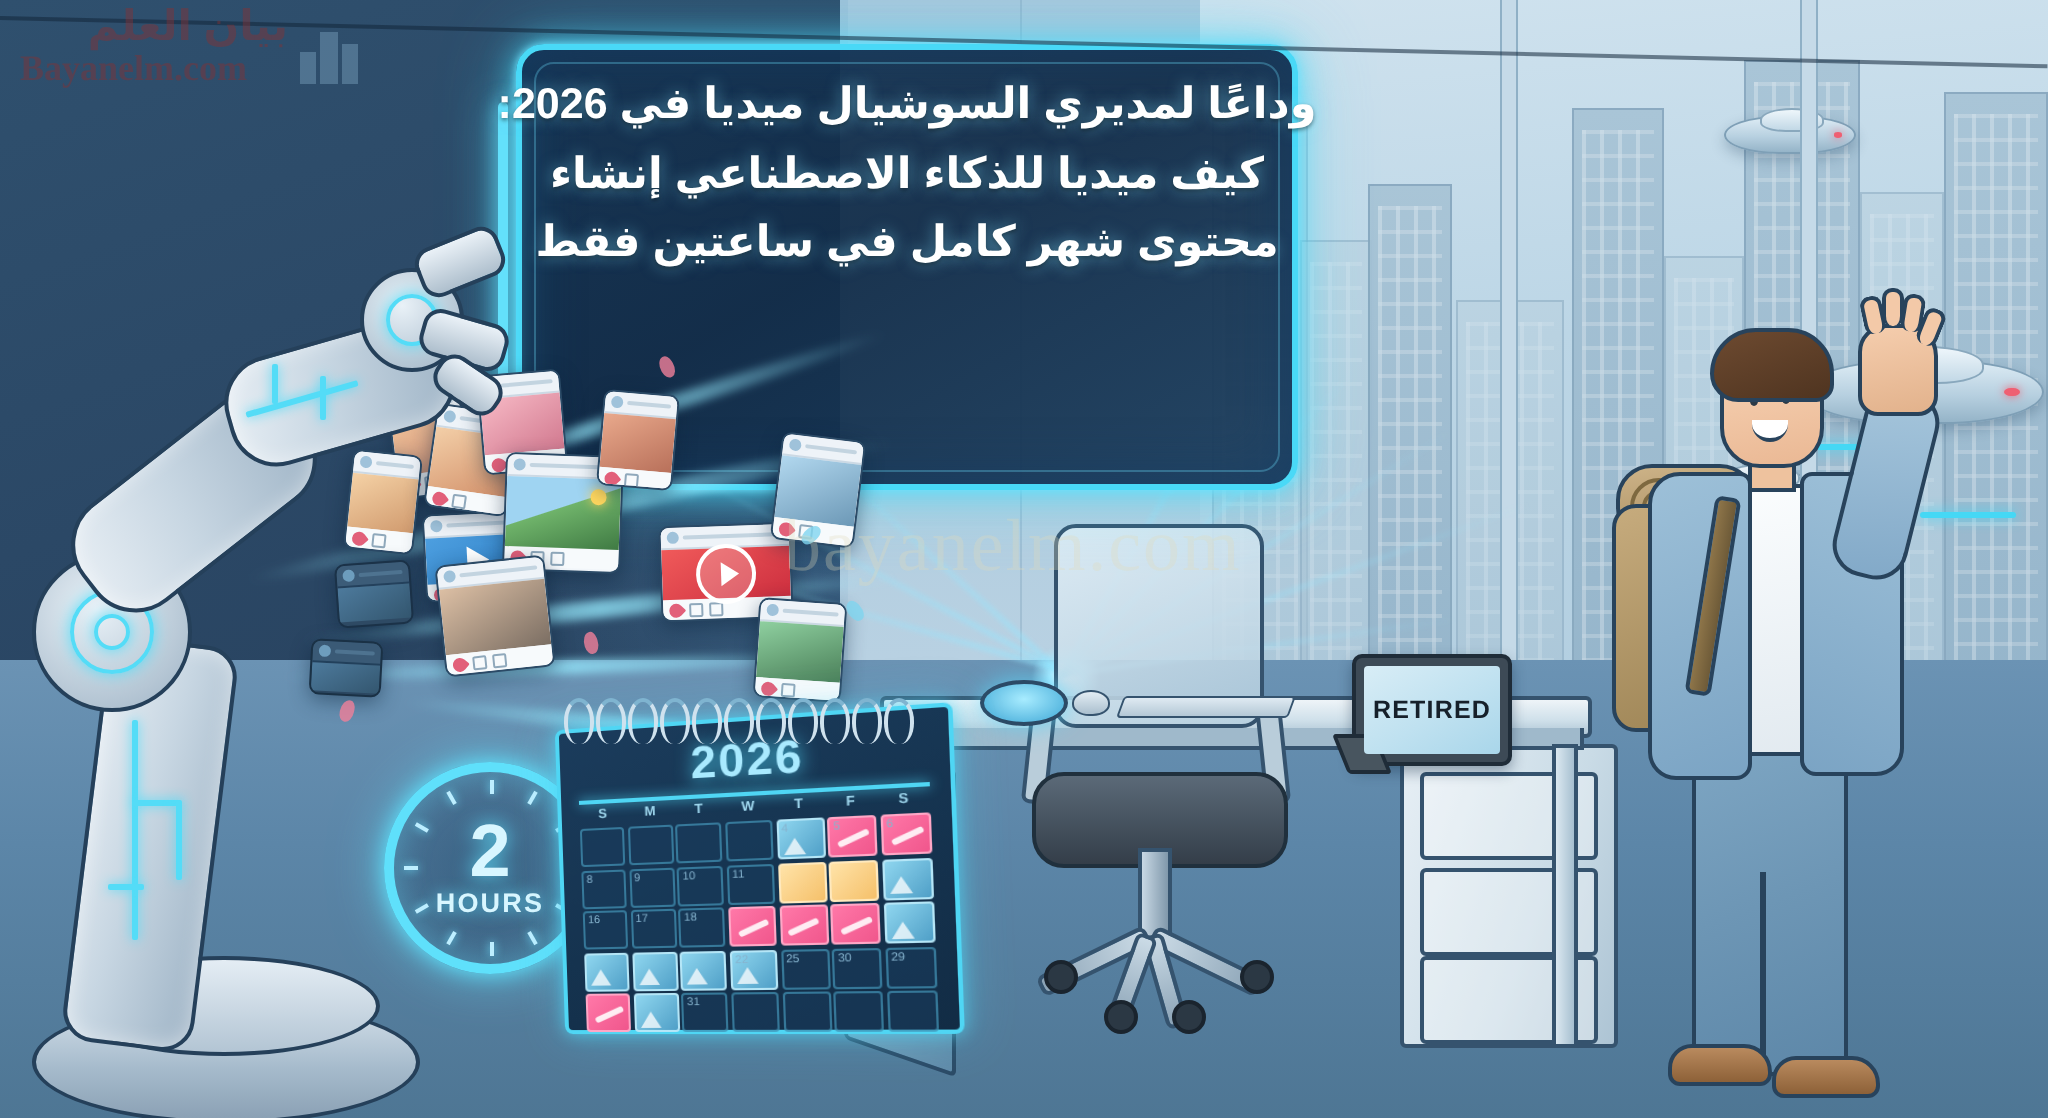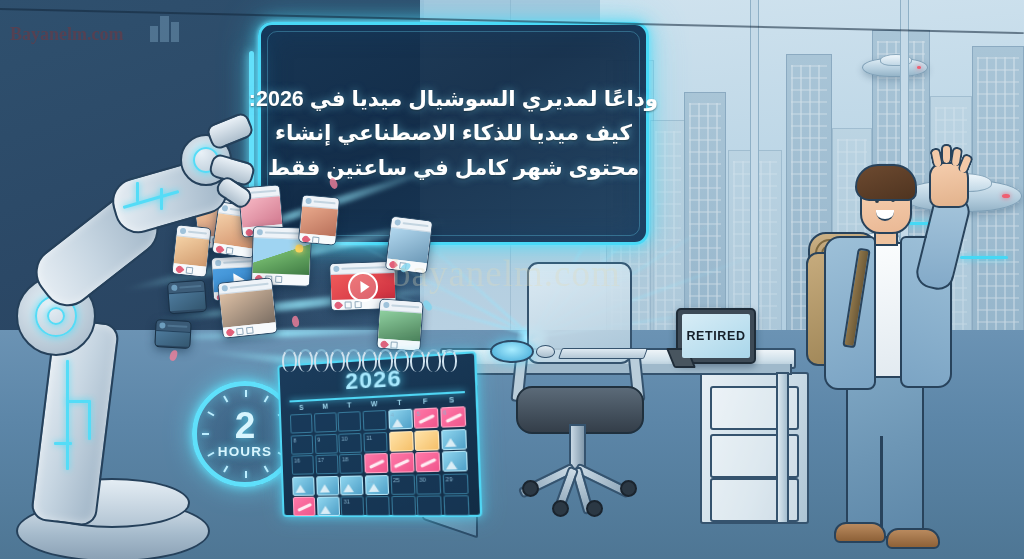--- a/index.html
+++ b/index.html
@@ -47,21 +47,21 @@
   
   .panel{
     position:absolute;left:258px;top:22px;width:385px;height:217px;border-radius:14px;
     background:linear-gradient(150deg,rgba(22,52,82,.93) 0%,rgba(18,44,72,.95) 45%,rgba(24,58,90,.92) 100%);
     border:3px solid #49d9f7;
     box-shadow:0 0 4px #6fe4ff, 0 0 16px rgba(73,217,247,.85), 0 0 38px rgba(73,217,247,.45),
                inset 0 0 28px rgba(20,60,100,.75);
   }
   .panel-inner{
     position:absolute;inset:6px;border-radius:10px;border:1px solid rgba(110,225,255,.30);
-    display:flex;flex-direction:column;align-items:center;justify-content:center;gap:6px;
+    display:flex;flex-direction:column;align-items:center;gap:6px;
     padding:6px 14px;box-sizing:border-box;
   }
   .headline{
     direction:rtl;color:#ffffff;font-weight:bold;font-size:21.5px;line-height:1.33;
     text-align:center;letter-spacing:0;white-space:nowrap;
     text-shadow:0 0 8px rgba(130,225,255,.55),0 1px 2px rgba(0,0,0,.55);
   }
   .panel-glowbar{position:absolute;left:-12px;top:26px;width:5px;height:176px;border-radius:3px;
     background:#63e0fb;box-shadow:0 0 10px #63e0fb,0 0 22px rgba(99,224,251,.6);}
 
@@ -148,21 +148,21 @@
     background:linear-gradient(110deg,#e7eff5 0%,#c9dbe6 60%,#adc4d4 100%);border:2px solid #35536e;border-radius:3px;}
   .cabinet .dw{position:absolute;left:8px;right:8px;height:40px;border:2px solid #35536e;border-radius:3px;background:rgba(255,255,255,.35);}
   .chair-back{position:absolute;left:527px;top:262px;width:101px;height:98px;border-radius:11px;
     background:linear-gradient(160deg,rgba(225,238,246,.88),rgba(180,206,222,.85));border:2.5px solid #35536e;}
   .chair-seat{position:absolute;left:516px;top:386px;width:124px;height:44px;border-radius:16px;
     background:linear-gradient(180deg,#5b6a78 0%,#3f4b57 70%,#343e49 100%);border:2.5px solid #20303d;}
   .chair-post{position:absolute;left:569px;top:424px;width:13px;height:42px;background:linear-gradient(90deg,#c8d8e4,#8098ab);border:2px solid #35536e;}
   .chair-wheelbar{position:absolute;background:linear-gradient(90deg,#cbdbe6,#8ba3b6);border:2px solid #35536e;border-radius:4px;height:7px;transform-origin:left center;}
   .wheel{position:absolute;width:13px;height:13px;border-radius:50%;background:#2b3844;border:2px solid #1a242e;}
   .arm{position:absolute;background:#b9cdda;border:2px solid #35536e;border-radius:4px;}
-  .tablet{position:absolute;left:676px;top:308px;width:76px;height:52px;border-radius:5px;
+  .tablet{position:absolute;left:676px;top:327px;width:76px;height:52px;border-radius:5px;
     background:#3d4a56;border:2.5px solid #1f2c38;box-shadow:0 3px 7px rgba(20,45,70,.4);}
   .tablet .scr{position:absolute;inset:4px;border-radius:2px;
     background:linear-gradient(150deg,#d8edf6 0%,#bfe1f0 55%,#a9d6ea 100%);
     display:flex;align-items:center;justify-content:center;}
   .tablet .scr span{color:#16202a;font-size:12.5px;font-weight:bold;letter-spacing:.6px;}
   .tablet .stand{position:absolute;left:-8px;bottom:-6px;width:18px;height:16px;background:#48555f;border:2px solid #1f2c38;transform:skewX(22deg);border-radius:2px;}
   .keyboard{position:absolute;left:560px;top:348px;width:84px;height:9px;background:linear-gradient(180deg,#dfeaf2,#b4c8d6);border:1.5px solid #35536e;border-radius:2px;transform:skewX(-20deg);}
   .mouse{position:absolute;left:536px;top:345px;width:17px;height:11px;border-radius:50% 50% 45% 45%;background:linear-gradient(180deg,#e3edf4,#aabfce);border:1.5px solid #35536e;}
   .hologem{position:absolute;left:490px;top:340px;width:40px;height:19px;border-radius:50%;
     background:radial-gradient(ellipse at 50% 40%,#a8ecff,#3ea7d6);border:2px solid #2b4a66;box-shadow:0 0 12px rgba(90,215,250,.8);}
@@ -679,20 +679,21 @@
         <span class="coil" style="left: 112px;"></span>
         <span class="coil" style="left: 128px;"></span>
         <span class="coil" style="left: 144px;"></span>
         <span class="coil" style="left: 160px;"></span>
       </div>
   </div>
 
   <div class="diagwire"></div>
   <div class="wm-center">bayanelm.com</div>
   <div class="wm-tl">
+    <div class="ar">بيان العلم</div>
     <div class="en">Bayanelm.com</div>
     <div class="logo">
       <i style="left:0;width:8px;height:16px;"></i>
       <i style="left:10px;width:9px;height:26px;"></i>
       <i style="left:21px;width:8px;height:20px;"></i>
     </div>
   </div>
 
 </div>
 

